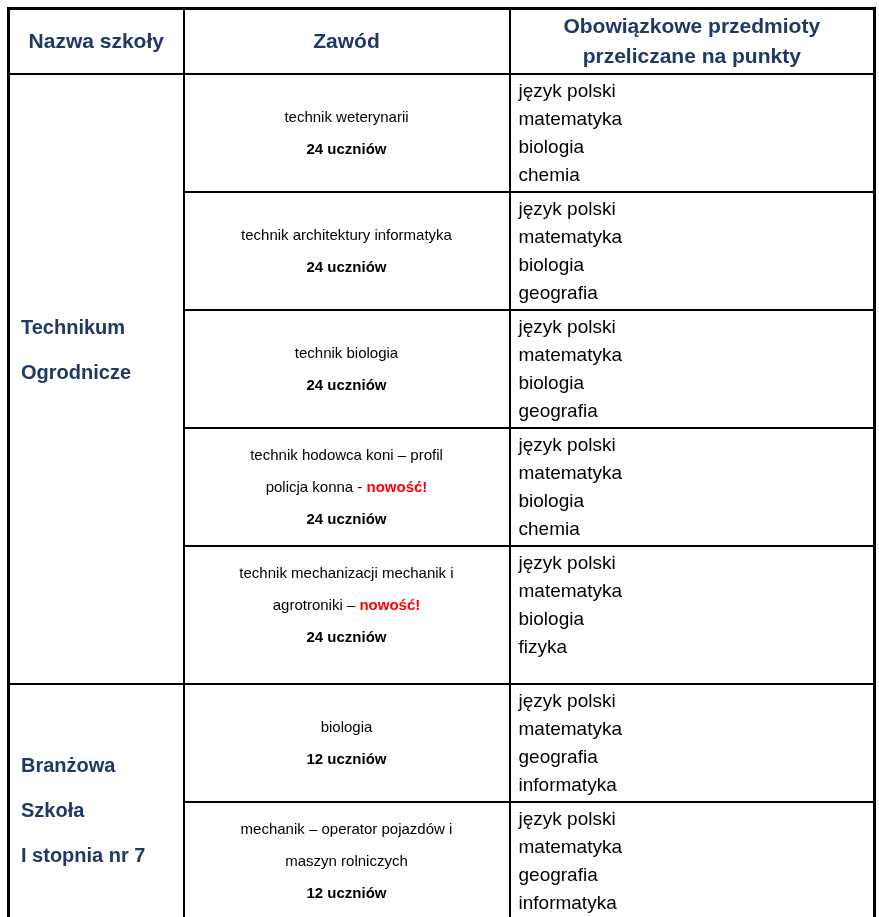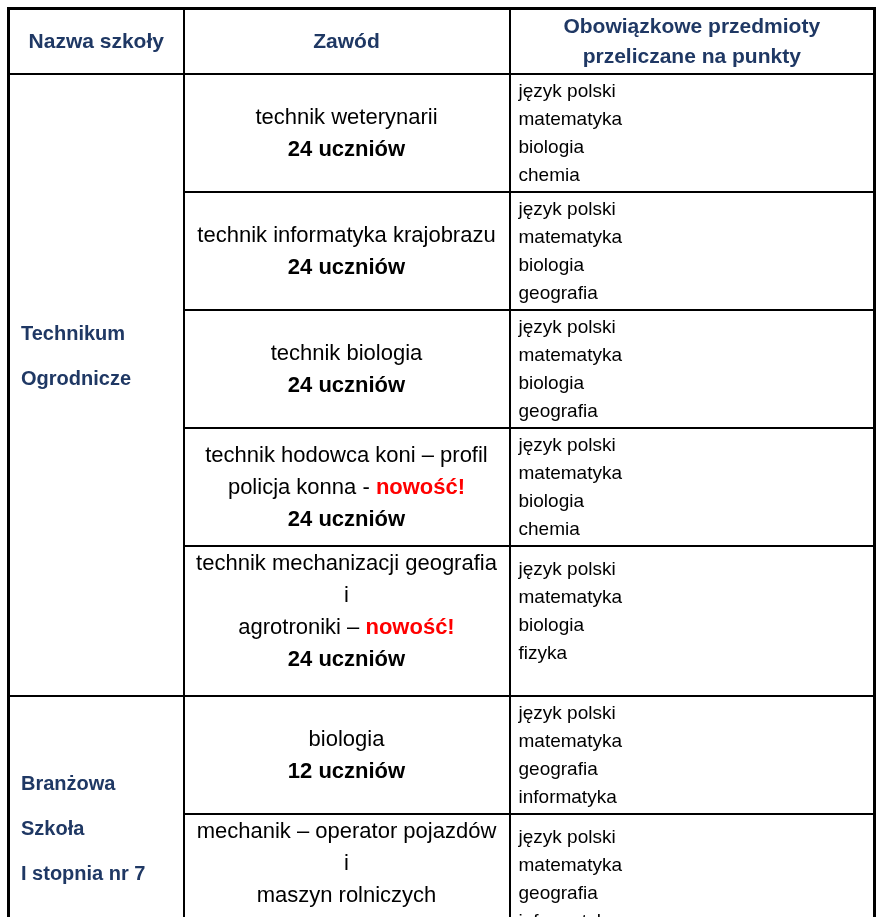--- a/index.html
+++ b/index.html
@@ -56,21 +56,21 @@
     vertical-align: middle;
     padding-left: 11px;
     white-space: pre-line;
     line-height: 45px;
   }
   td.school.school-up { padding-bottom: 58px; margin-top: 17px; }
   td.prof-cell {
     text-align: center;
     vertical-align: middle;
     color: var(--body_text);
-    font-size: 22px;
+    font-size: 15px;
     line-height: 32px;
     padding: 0 8px;
   }
   .prof-line { white-space: pre-line; }
   .new-flag { color: var(--highlight); font-weight: bold; }
   .students { font-weight: bold; }
   td.subjects {
     text-align: left;
     vertical-align: middle;
     color: var(--body_text);
@@ -106,21 +106,21 @@
           <div class="prof-line"><span>technik weterynarii</span><span class="new-flag"></span></div>
           <div class="students">24 uczniów</div>
         </td>
         <td class="subjects">język polski
 matematyka
 biologia
 chemia</td>
       </tr>
       <tr style="height:114px;">
         <td class="prof-cell">
-          <div class="prof-line"><span>technik informatyka krajobrazu</span><span class="new-flag"></span></div>
+          <div class="prof-line"><span>technik architektury informatyka</span><span class="new-flag"></span></div>
           <div class="students">24 uczniów</div>
         </td>
         <td class="subjects">język polski
 matematyka
 biologia
 geografia</td>
       </tr>
       <tr style="height:113px;">
         <td class="prof-cell">
           <div class="prof-line"><span>technik biologia</span><span class="new-flag"></span></div>
@@ -137,21 +137,21 @@
 policja konna - </span><span class="new-flag">nowość!</span></div>
           <div class="students">24 uczniów</div>
         </td>
         <td class="subjects">język polski
 matematyka
 biologia
 chemia</td>
       </tr>
       <tr style="height:137px;">
         <td class="prof-cell" style="vertical-align:middle; padding-bottom:20px;">
-          <div class="prof-line"><span>technik mechanizacji geografia i
+          <div class="prof-line"><span>technik mechanizacji mechanik i
 agrotroniki – </span><span class="new-flag">nowość!</span></div>
           <div class="students">24 uczniów</div>
         </td>
         <td class="subjects" style="padding-bottom:22px;">język polski
 matematyka
 biologia
 fizyka</td>
       </tr>
 
       <tr style="height:113px;">

